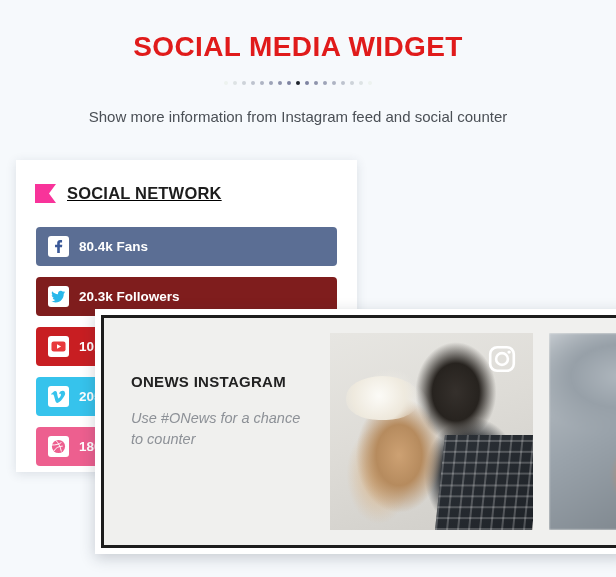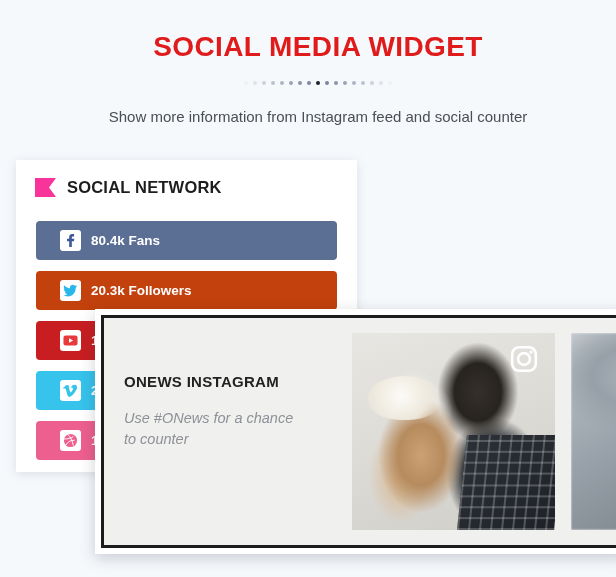--- a/index.html
+++ b/index.html
@@ -14,21 +14,20 @@
     overflow: hidden;
     position: relative;
   }
 
   
   #header {
     position: absolute;
     top: 0; left: 0;
     width: 596px;
     text-align: center;
-    padding-left: 20px;
   }
   #page-title {
     margin: 0;
     padding-top: 31px;
     font-size: 28px;
     font-weight: bold;
     letter-spacing: 0.4px;
     color: #e01b1b;
     font-family: "Liberation Sans", sans-serif;
   }
@@ -61,22 +60,23 @@
     left: 16px;
     top: 160px;
     width: 341px;
     height: 312px;
     background: #ffffff;
     box-shadow: 0 2px 10px rgba(40,55,75,0.13);
   }
   #social-card-header {
     display: flex;
     align-items: center;
-    padding: 12px 0 0 19px;
+    padding: 18px 0 0 19px;
     height: 30px;
+    text-decoration: underline;
   }
   #flag-icon {
     width: 21px;
     height: 19px;
     margin-right: 11px;
     flex: 0 0 auto;
   }
   #social-card-title {
     font-size: 16.5px;
     font-weight: bold;
@@ -87,21 +87,21 @@
 
   #social-list {
     padding: 19px 20px 0 20px;
   }
   .social-btn {
     height: 39px;
     border-radius: 4px;
     margin-bottom: 11px;
     display: flex;
     align-items: center;
-    padding-left: 24px;
+    padding-left: 12px;
     box-sizing: border-box;
     overflow: hidden;
     white-space: nowrap;
   }
   .social-icon-box {
     width: 21px;
     height: 21px;
     border-radius: 3px;
     background: #ffffff;
     display: flex;
@@ -133,23 +133,23 @@
     width: 100%;
     height: 100%;
     border: 3px solid #1c1c1c;
     box-sizing: border-box;
     background: #f0f0ee;
     display: flex;
     align-items: stretch;
     overflow: hidden;
   }
   #instagram-text-col {
-    width: 248px;
+    width: 226px;
     flex: 0 0 auto;
-    padding: 55px 0 0 20px;
+    padding: 55px 0 0 27px;
     box-sizing: border-box;
     border-radius: 28px;
   }
   #instagram-heading {
     font-size: 15px;
     font-weight: bold;
     color: #222222;
     letter-spacing: 0.3px;
     margin: 0;
     font-family: "Liberation Sans", sans-serif;
@@ -264,21 +264,21 @@
   </div>
   <div id="social-list">
       <div class="social-btn" style="background: rgb(91, 110, 148);">
         <span class="social-icon-box">
           <svg viewBox="0 0 16 16" width="15" height="15">
             <path d="M10.2 3.6h1.6V1.1C11.5 1.05 10.7 1 9.8 1 7.9 1 6.6 2.1 6.6 4.1v1.9H4.3v2.8h2.3V15h2.8V8.8h2.3l.35-2.8H9.4V4.4c0-.55.2-.8.8-.8z" fill="#3b5998"></path>
           </svg>
         </span>
         <span class="social-label">80.4k Fans</span>
       </div>
-      <div class="social-btn" style="background: #c2410c;">
+      <div class="social-btn" style="background: #7f1d1d;">
         <span class="social-icon-box">
           <svg viewBox="0 0 16 16" width="15" height="15">
             <path d="M15 3.3c-.5.25-1.1.4-1.7.5.6-.4 1.05-1 1.3-1.7-.6.35-1.2.6-1.9.75C12.1 2.25 11.3 1.9 10.45 1.9c-1.7 0-3.05 1.4-3.05 3.1 0 .25.02.5.07.7C4.9 5.56 2.7 4.35 1.25 2.5c-.27.5-.42 1.05-.42 1.65 0 1.07.53 2.02 1.35 2.58-.5-.02-.97-.16-1.38-.38v.04c0 1.5 1.05 2.75 2.44 3.03-.26.08-.53.1-.8.1-.2 0-.39-.01-.58-.05.39 1.23 1.5 2.12 2.83 2.15a6.1 6.1 0 0 1-3.78 1.32c-.25 0-.49-.02-.73-.05A8.6 8.6 0 0 0 4.9 14.3c5.6 0 8.66-4.72 8.66-8.82v-.4C14.15 4.63 14.63 4 15 3.3z" fill="#29b7ea"></path>
           </svg>
         </span>
         <span class="social-label">20.3k Followers</span>
       </div>
       <div class="social-btn" style="background: rgb(200, 30, 34);">
         <span class="social-icon-box">
           <svg viewBox="0 0 16 16" width="15" height="15">

